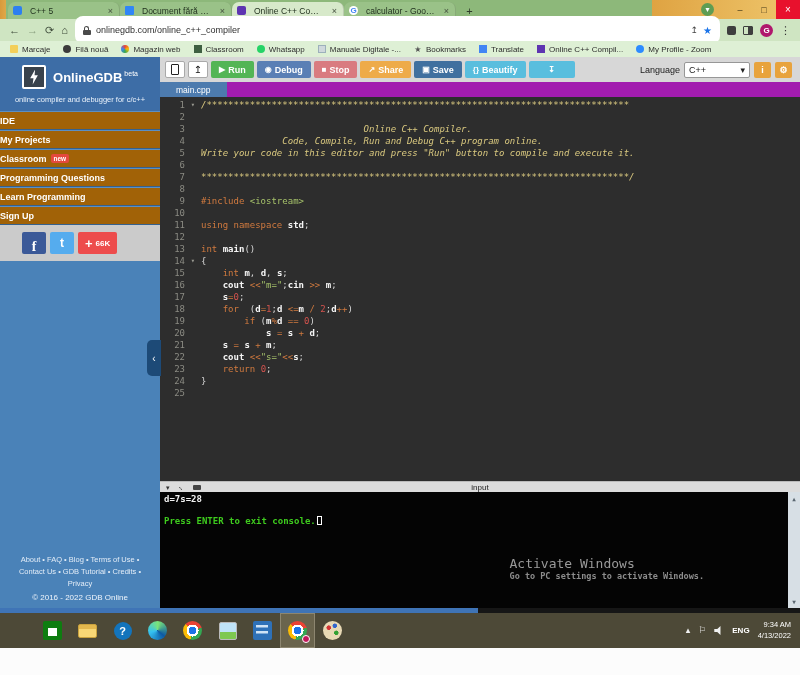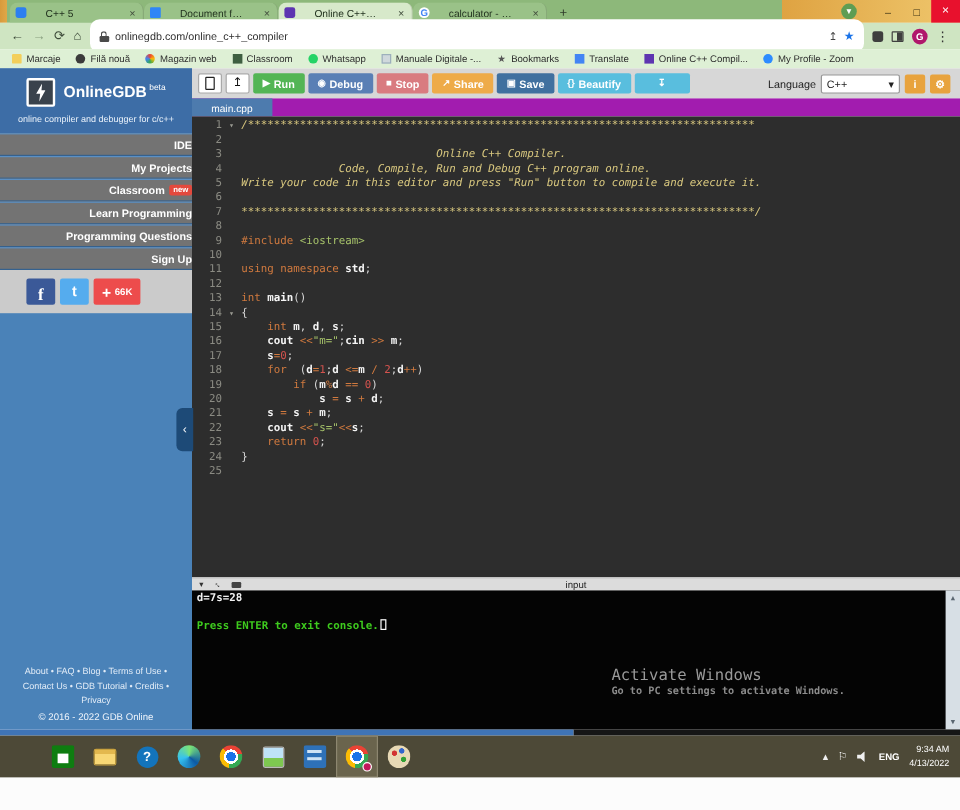--- a/index.html
+++ b/index.html
@@ -6,21 +6,21 @@
   #screen{position:relative;width:800px;height:675px;overflow:hidden;background:#fff;
     font-family:"Liberation Sans",sans-serif;-webkit-font-smoothing:antialiased}
   *{box-sizing:border-box}
 
   
   .tabstrip{position:absolute;top:0;left:0;width:800px;height:19px;
     background:linear-gradient(90deg,#d89a3c 0,#e0a848 6px,#8db87a 6px,#8db87a 652px,#dfa342 652px,#efc76d 100%);
     display:flex;align-items:flex-end}
   .tabs{display:flex;margin-left:8px;height:17px}
   .tab{width:112px;height:17px;background:#9ac288;border-radius:7px 7px 0 0;display:flex;align-items:center;
-    gap:16px;padding:0 5px;font-size:8.5px;color:#22321f;border-right:1px solid rgba(0,0,0,.12)}
+    gap:8px;padding:0 5px;font-size:8.5px;color:#22321f;border-right:1px solid rgba(0,0,0,.12)}
   .tab.active{background:#d7e9ca}
   .tabtitle{flex:1;white-space:nowrap;overflow:hidden;text-overflow:ellipsis}
   .tabclose{font-size:9px;color:#44513f;padding:0 1px;cursor:default}
   .fav{width:9px;height:9px;flex:0 0 auto;display:inline-flex;align-items:center;justify-content:center;
     font-size:8px;font-weight:bold;border-radius:2px}
   .fv-gdb-blue{background:#2d7ff0}
   .fv-docs{background:#3086f6;border-radius:1px}
   .fv-gdb-purple{background:#5e35b1}
   .fv-google{background:#fff;border-radius:50%;color:#4285f4}
   .newtab{width:15px;height:15px;margin:0 0 1px 6px;border-radius:50%;display:flex;align-items:center;
@@ -70,22 +70,22 @@
   .brand{background:#3d6da6;padding:8px 6px 7px}
   .brand-row{display:flex;align-items:center;justify-content:center;gap:7px}
   .logo{width:24px;height:24px;background:#39424c;border:2px solid #fff;border-radius:2px;
     display:flex;align-items:center;justify-content:center}
   .bolt{width:11px;height:15px;background:#fff;clip-path:polygon(60% 0,15% 58%,45% 58%,38% 100%,85% 38%,55% 38%)}
   .brand-name{font-size:13px;font-weight:bold}
   .brand-beta{font-size:7px;vertical-align:super;margin-left:2px}
   .brand-sub{font-size:7.5px;text-align:center;margin-top:6px;color:#eaf2fb}
   .tagline{background:#53769c;border-top:1px solid #2f5c8e;border-bottom:1px solid #2f5c8e;
     font-style:italic;font-size:9px;text-align:center;padding:8px 0;color:#f2f6fb}
-  .menu-item{height:19px;display:flex;align-items:center;justify-content:flex-end;gap:4px;
-    font-size:9px;font-weight:bold;background:#737373;border-bottom:1px solid #35618e;border-top:1px solid #5b8fc3;cursor:default}
+  .menu-item{height:19px;display:flex;align-items:center;justify-content:flex-start;gap:4px;
+    font-size:9px;font-weight:bold;background:#a16207;border-bottom:1px solid #35618e;border-top:1px solid #5b8fc3;cursor:default}
   .badge-new{background:#e4493d;color:#fff;font-size:6.5px;font-weight:bold;padding:1px 3px;border-radius:2px}
   .social{background:#cbcbcb;padding:7px 0 7px 22px;display:flex;align-items:center;gap:4px}
   .soc-fb{width:24px;height:22px;background:#3b5998;color:#fff;border-radius:2px;font-family:"Liberation Serif",serif;
     font-weight:bold;font-size:14px;display:flex;align-items:flex-end;justify-content:center;line-height:1.1}
   .soc-tw{width:24px;height:22px;background:#55acee;color:#fff;border-radius:2px;font-weight:bold;font-size:12px;
     display:flex;align-items:center;justify-content:center}
   .soc-share{height:22px;background:#ed4c4c;color:#fff;border-radius:2px;display:flex;align-items:center;
     gap:3px;padding:0 7px;font-weight:bold}
   .soc-plus{font-size:13px}
   .soc-count{font-size:8px}
@@ -313,24 +313,24 @@
           <span>IDE</span>
         </div>
         <div class="menu-item">
           <span>My Projects</span>
         </div>
         <div class="menu-item">
           <span>Classroom</span>
           <span class="badge-new">new</span>
         </div>
         <div class="menu-item">
+          <span>Programming Questions</span>
+        </div>
+        <div class="menu-item">
           <span>Learn Programming</span>
-        </div>
-        <div class="menu-item">
-          <span>Programming Questions</span>
         </div>
         <div class="menu-item">
           <span>Sign Up</span>
         </div>
       </div>
     <div class="social">
       <span class="soc-fb">f</span>
       <span class="soc-tw">t</span>
       <span class="soc-share">
         <span class="soc-plus">+</span>

